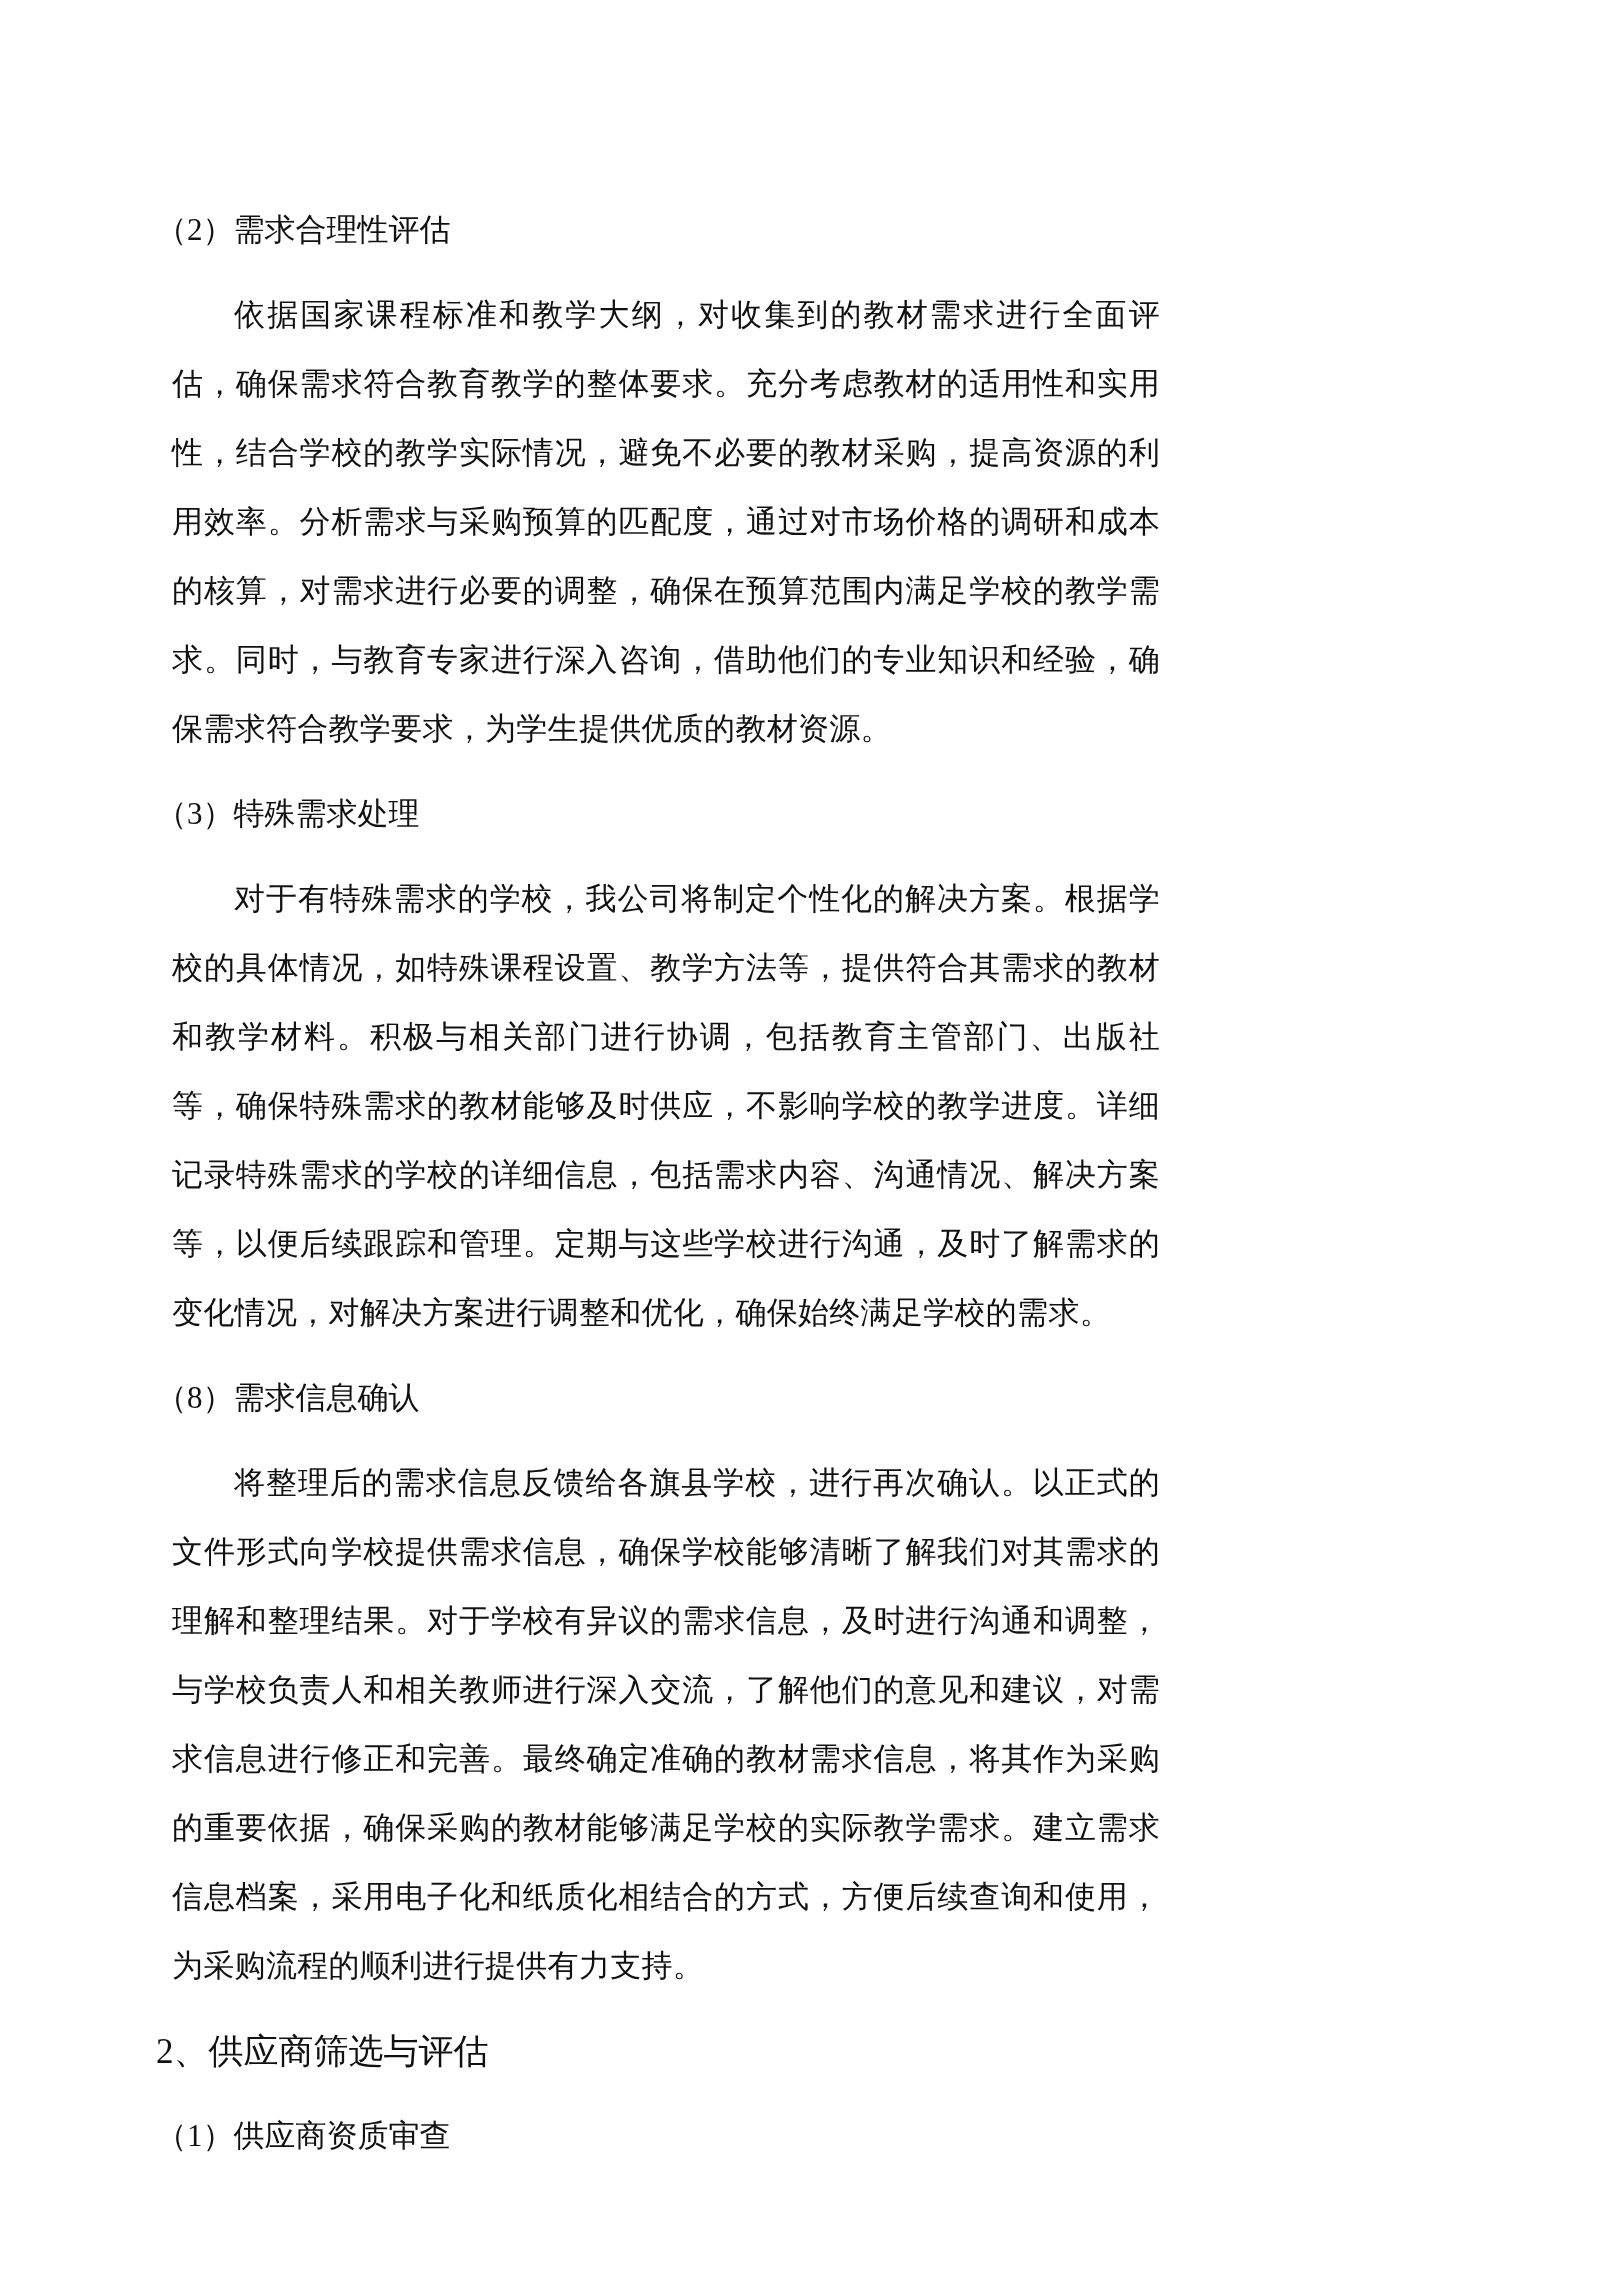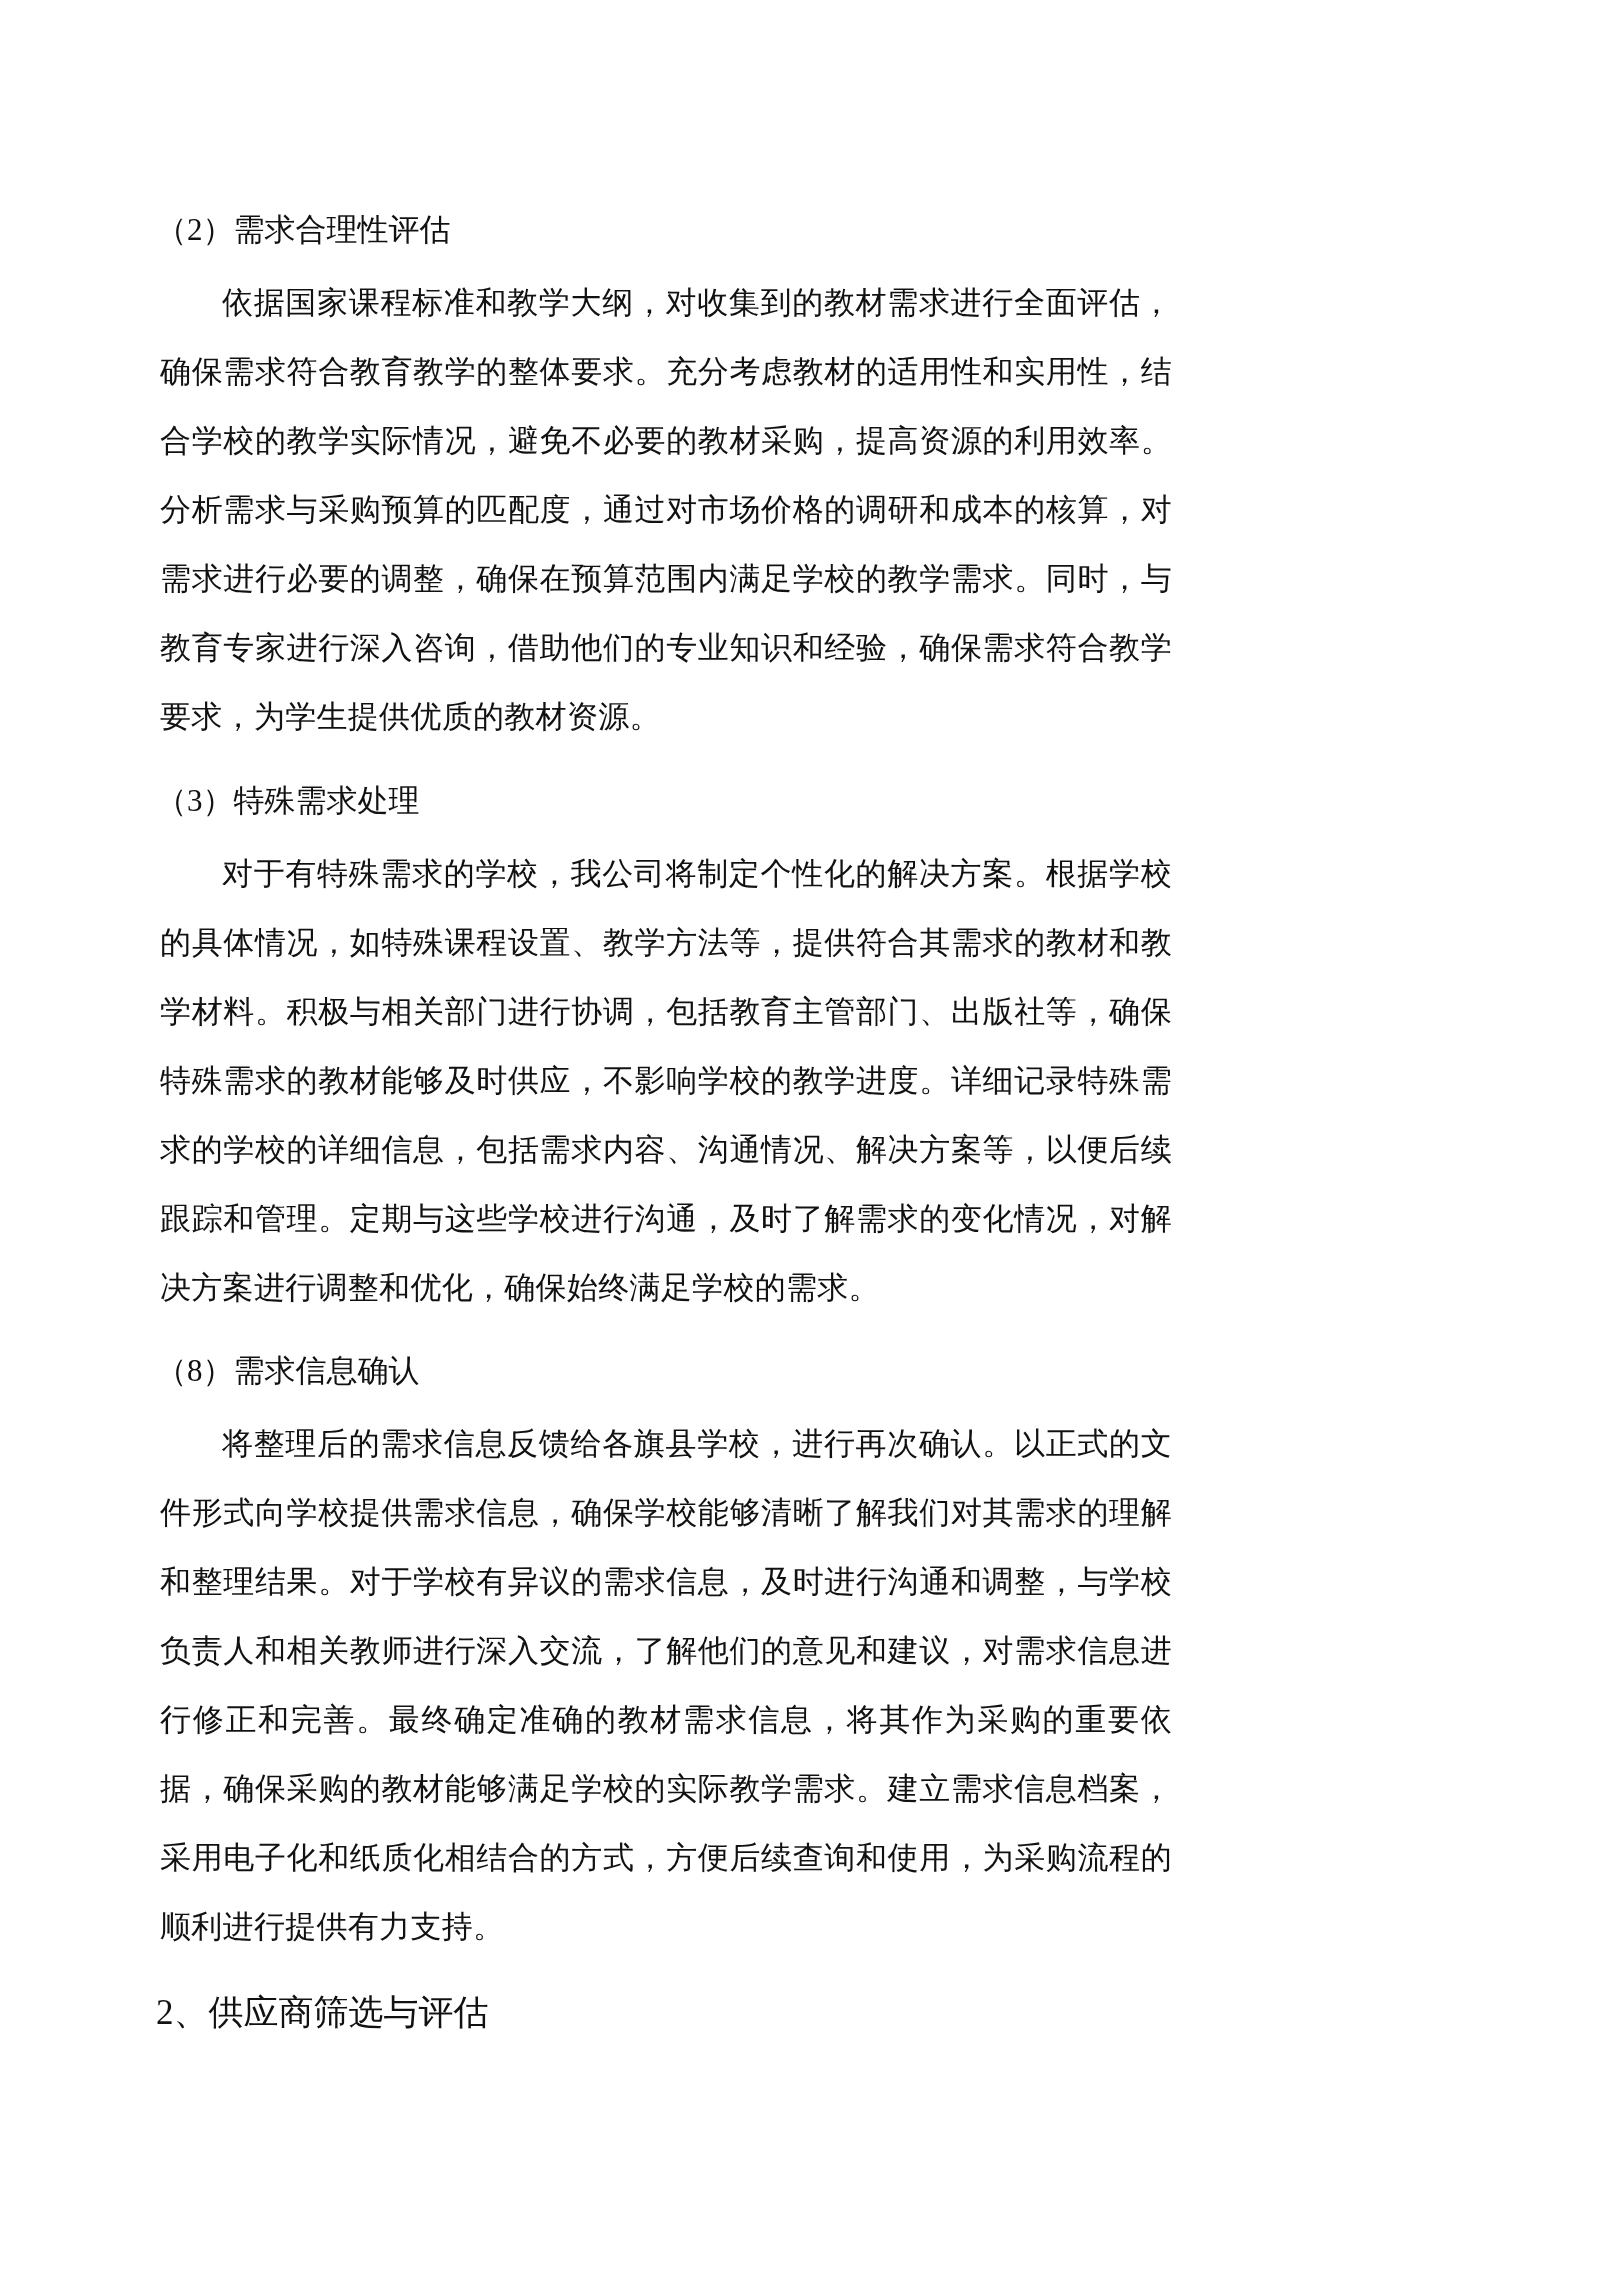--- a/index.html
+++ b/index.html
@@ -27,21 +27,21 @@
     margin: 14.4px 0 0 0;
     text-align: left;
   }
   .heading2 {
     font-size: 35px;
     font-weight: normal;
     margin: 17px 0 0 0;
     text-align: left;
   }
   .para {
-    margin: 4px;
+    margin: 16px;
     text-indent: 2em;
     text-align: justify;
     text-justify: inter-ideograph;
     word-break: break-all;
     letter-spacing: 0.3px;
   }
 </style>
 </head>
 <body>
 
@@ -51,15 +51,16 @@
   <p class="doc-block para">依据国家课程标准和教学大纲，对收集到的教材需求进行全面评估，确保需求符合教育教学的整体要求。充分考虑教材的适用性和实用性，结合学校的教学实际情况，避免不必要的教材采购，提高资源的利用效率。分析需求与采购预算的匹配度，通过对市场价格的调研和成本的核算，对需求进行必要的调整，确保在预算范围内满足学校的教学需求。同时，与教育专家进行深入咨询，借助他们的专业知识和经验，确保需求符合教学要求，为学生提供优质的教材资源。</p>
 
   <h3 class="doc-block heading3">（3）特殊需求处理</h3>
   <p class="doc-block para">对于有特殊需求的学校，我公司将制定个性化的解决方案。根据学校的具体情况，如特殊课程设置、教学方法等，提供符合其需求的教材和教学材料。积极与相关部门进行协调，包括教育主管部门、出版社等，确保特殊需求的教材能够及时供应，不影响学校的教学进度。详细记录特殊需求的学校的详细信息，包括需求内容、沟通情况、解决方案等，以便后续跟踪和管理。定期与这些学校进行沟通，及时了解需求的变化情况，对解决方案进行调整和优化，确保始终满足学校的需求。</p>
 
   <h3 class="doc-block heading3">（8）需求信息确认</h3>
   <p class="doc-block para">将整理后的需求信息反馈给各旗县学校，进行再次确认。以正式的文件形式向学校提供需求信息，确保学校能够清晰了解我们对其需求的理解和整理结果。对于学校有异议的需求信息，及时进行沟通和调整，与学校负责人和相关教师进行深入交流，了解他们的意见和建议，对需求信息进行修正和完善。最终确定准确的教材需求信息，将其作为采购的重要依据，确保采购的教材能够满足学校的实际教学需求。建立需求信息档案，采用电子化和纸质化相结合的方式，方便后续查询和使用，为采购流程的顺利进行提供有力支持。</p>
 
   <h2 class="doc-block heading2">2、供应商筛选与评估</h2>
 
+  <h3 class="doc-block heading3">（1）供应商资质审查</h3>
 
 </div>
 
 
 </body></html>

